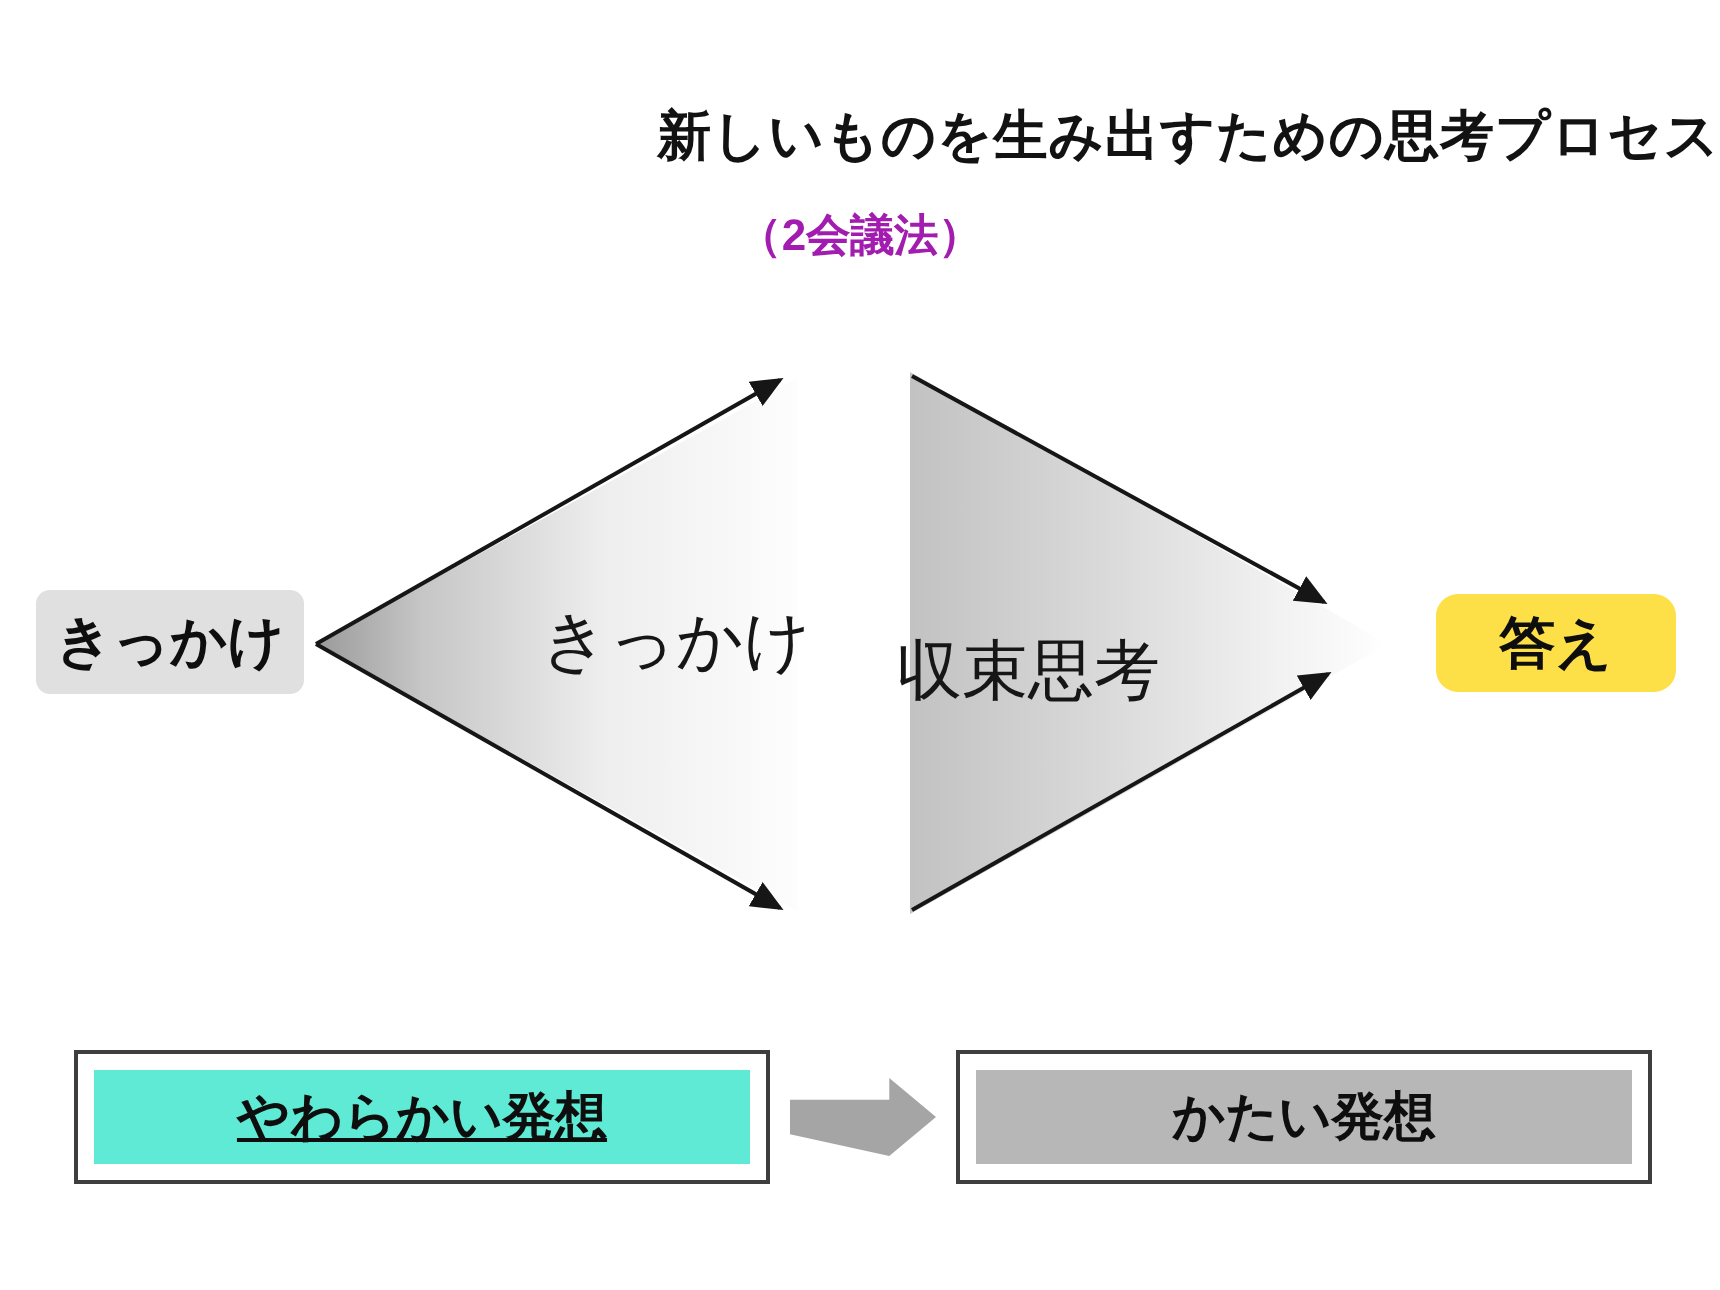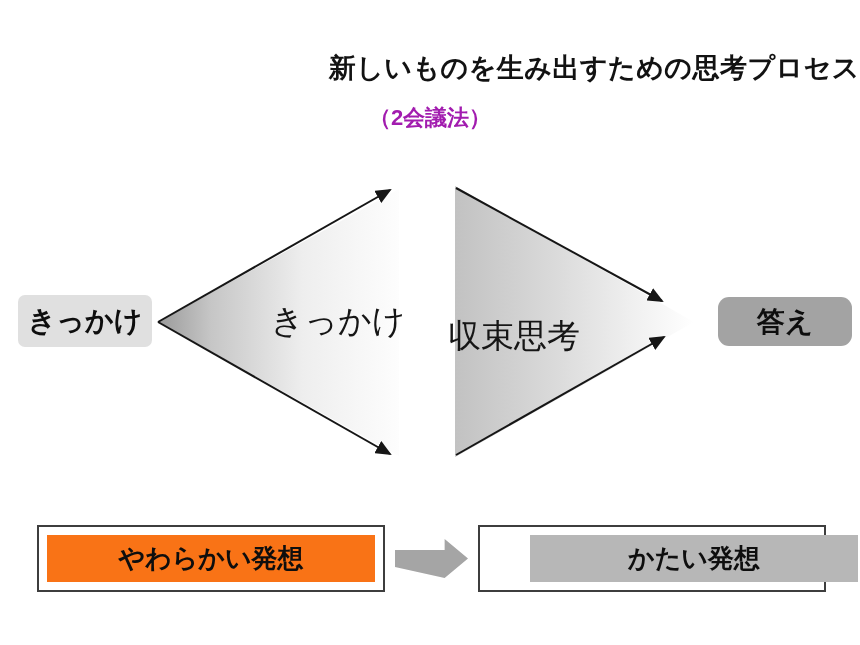--- a/index.html
+++ b/index.html
@@ -55,24 +55,24 @@
   .pill-start {
     left: 18px;
     top: 295px;
     width: 134px;
     height: 52px;
     border-radius: 7px;
   }
   .pill-end {
     left: 718px;
     top: 297px;
-    width: 134px;
+    width: 120px;
     height: 49px;
     border-radius: 11px;
-    background: #a3a3a3;
+    background: #fde047;
   }
   .tri-label {
     position: absolute;
     transform: translate(-50%, -50%);
     font-size: 33px;
     font-weight: 500;
     white-space: nowrap;
     color: #161616;
   }
   .tri-label-divergent  { left: 338px; top: 321px; }
@@ -92,22 +92,22 @@
   .inner-box {
     width: 100%;
     height: 100%;
     display: flex;
     align-items: center;
     justify-content: center;
     font-size: 26px;
     font-weight: 600;
     color: #0e0e0e;
   }
-  .inner-soft { background: #f97316; }
-  .inner-hard { background: #b7b7b7; margin-left: 42px; }
+  .inner-soft { background: #5eead4; text-decoration: underline; }
+  .inner-hard { background: #b7b7b7; }
   .flow-arrow {
     position: absolute;
     left: 395px;
     top: 539px;
     width: 73px;
     height: 39px;
     background: #a5a5a5;
     clip-path: polygon(0 28%, 68% 28%, 68% 0, 100% 50%, 68% 100%, 0 72%);
   }
 </style>

